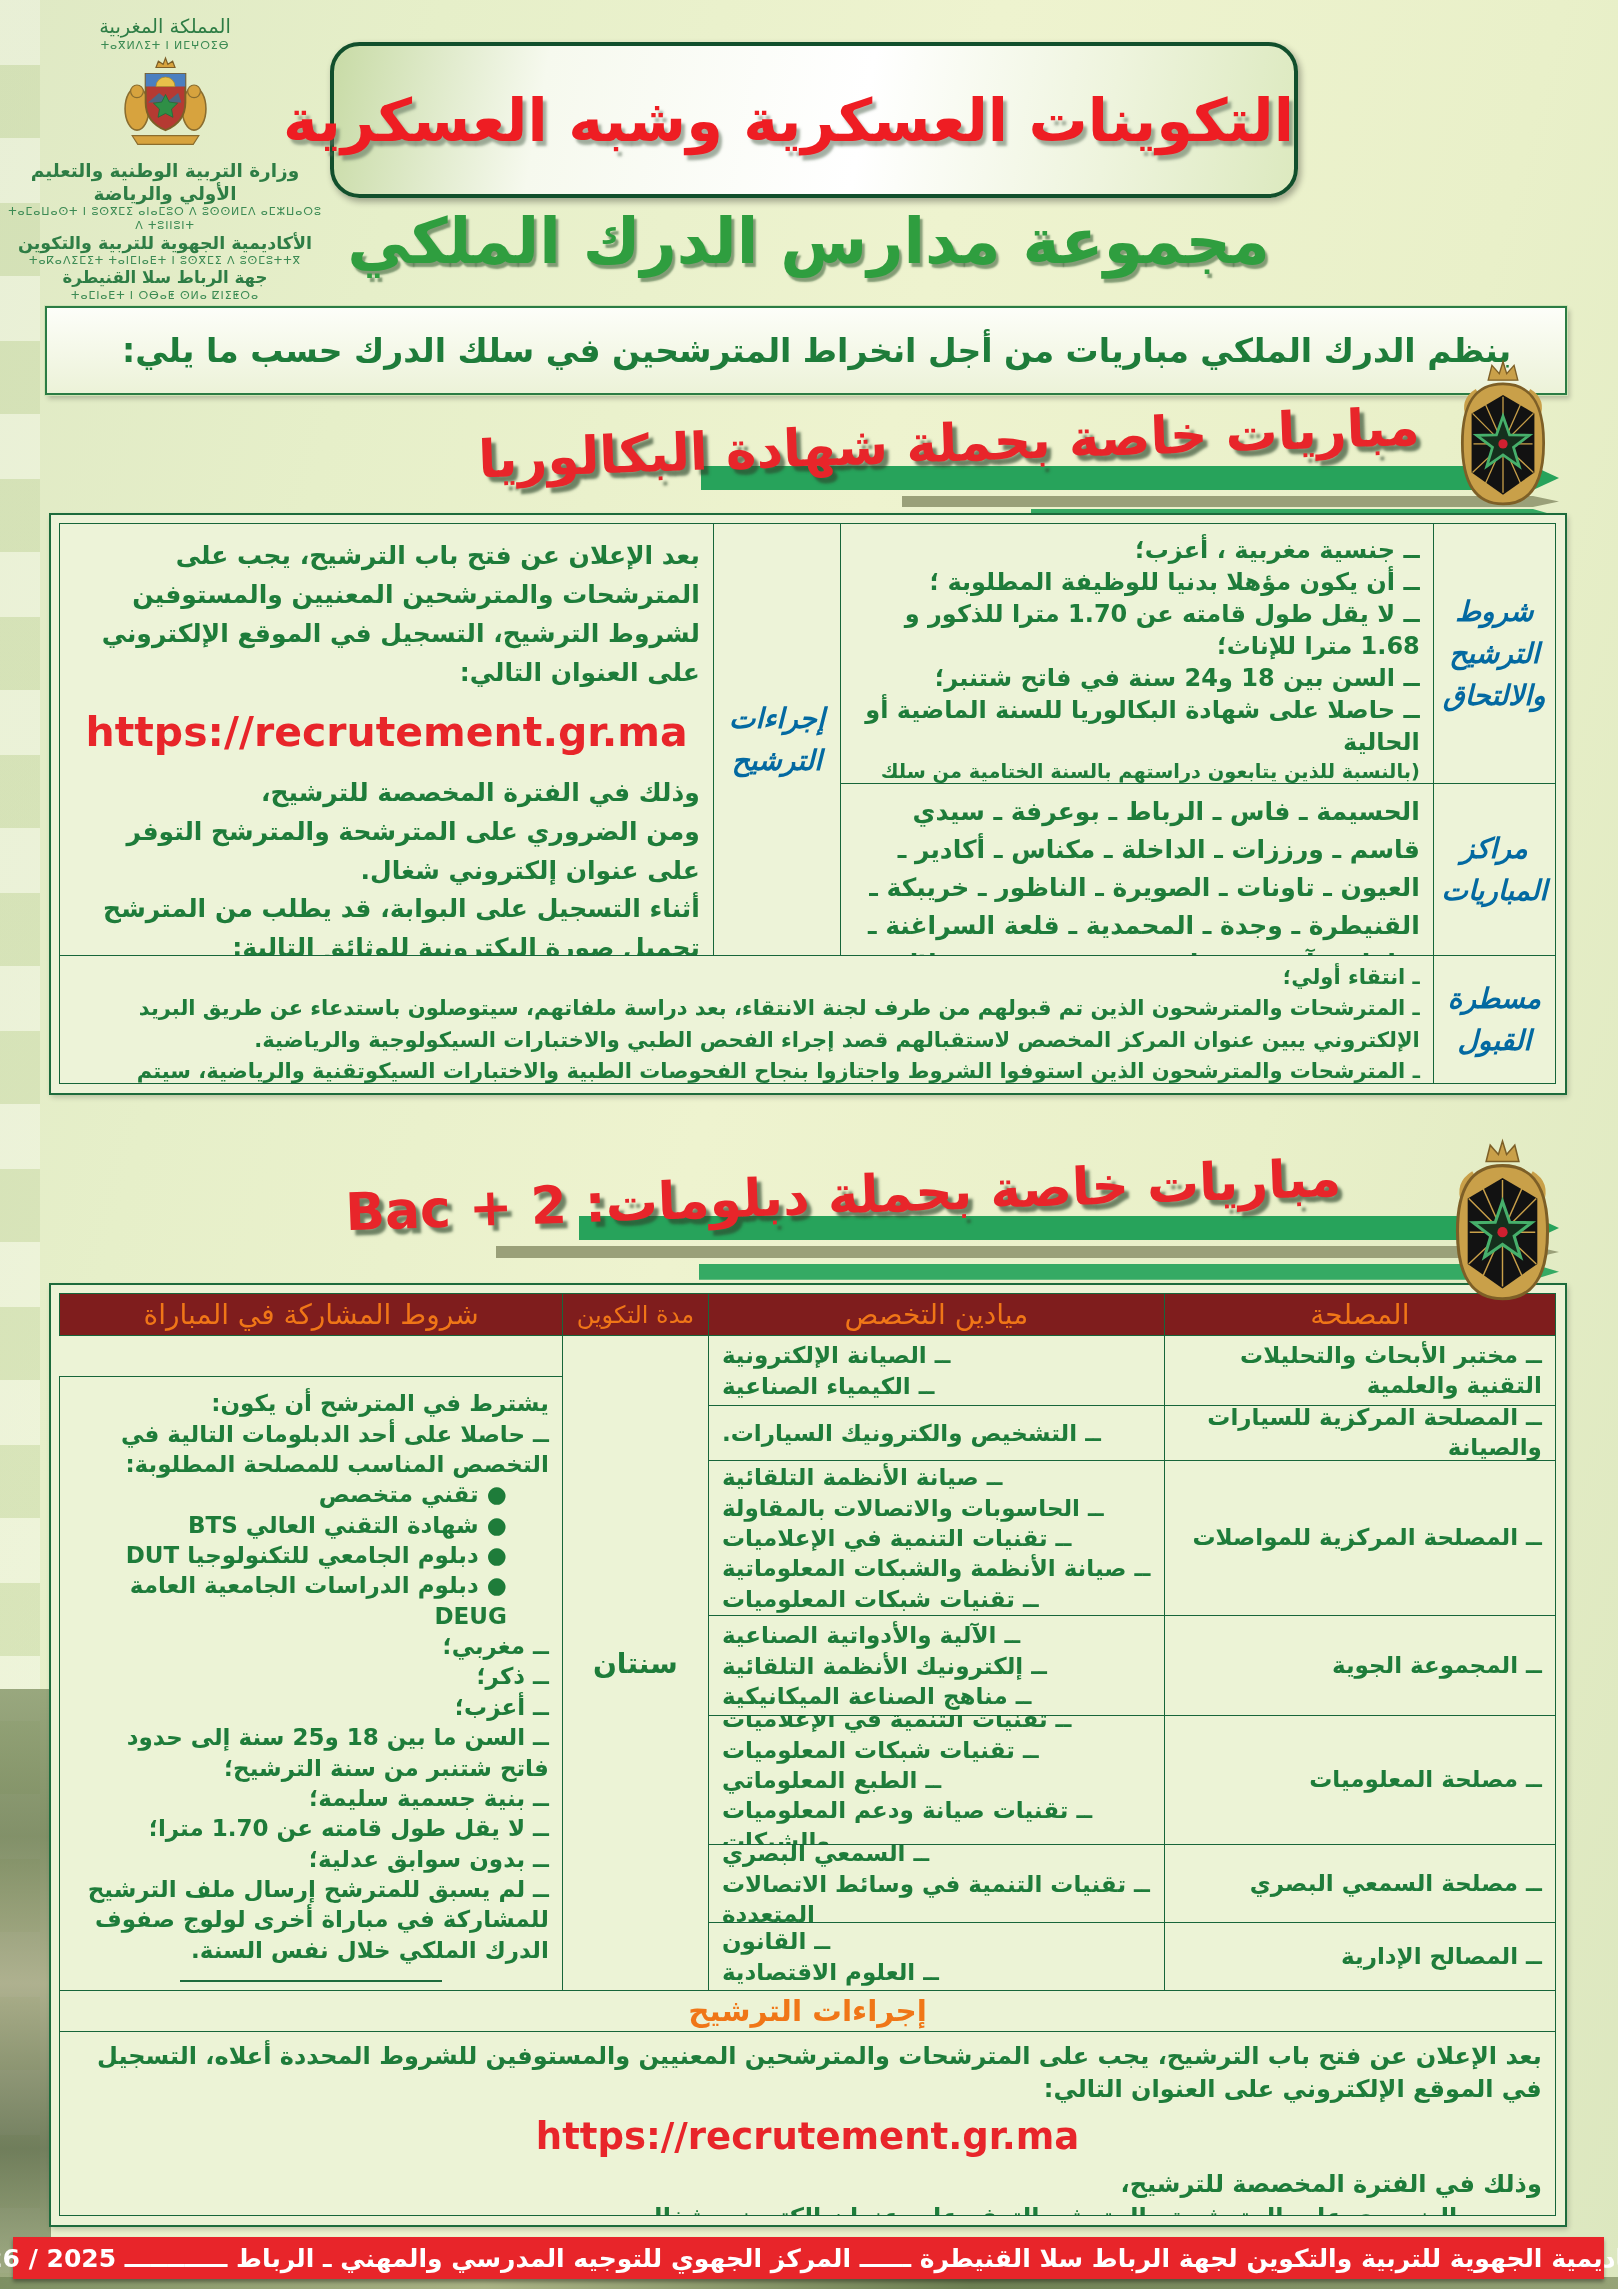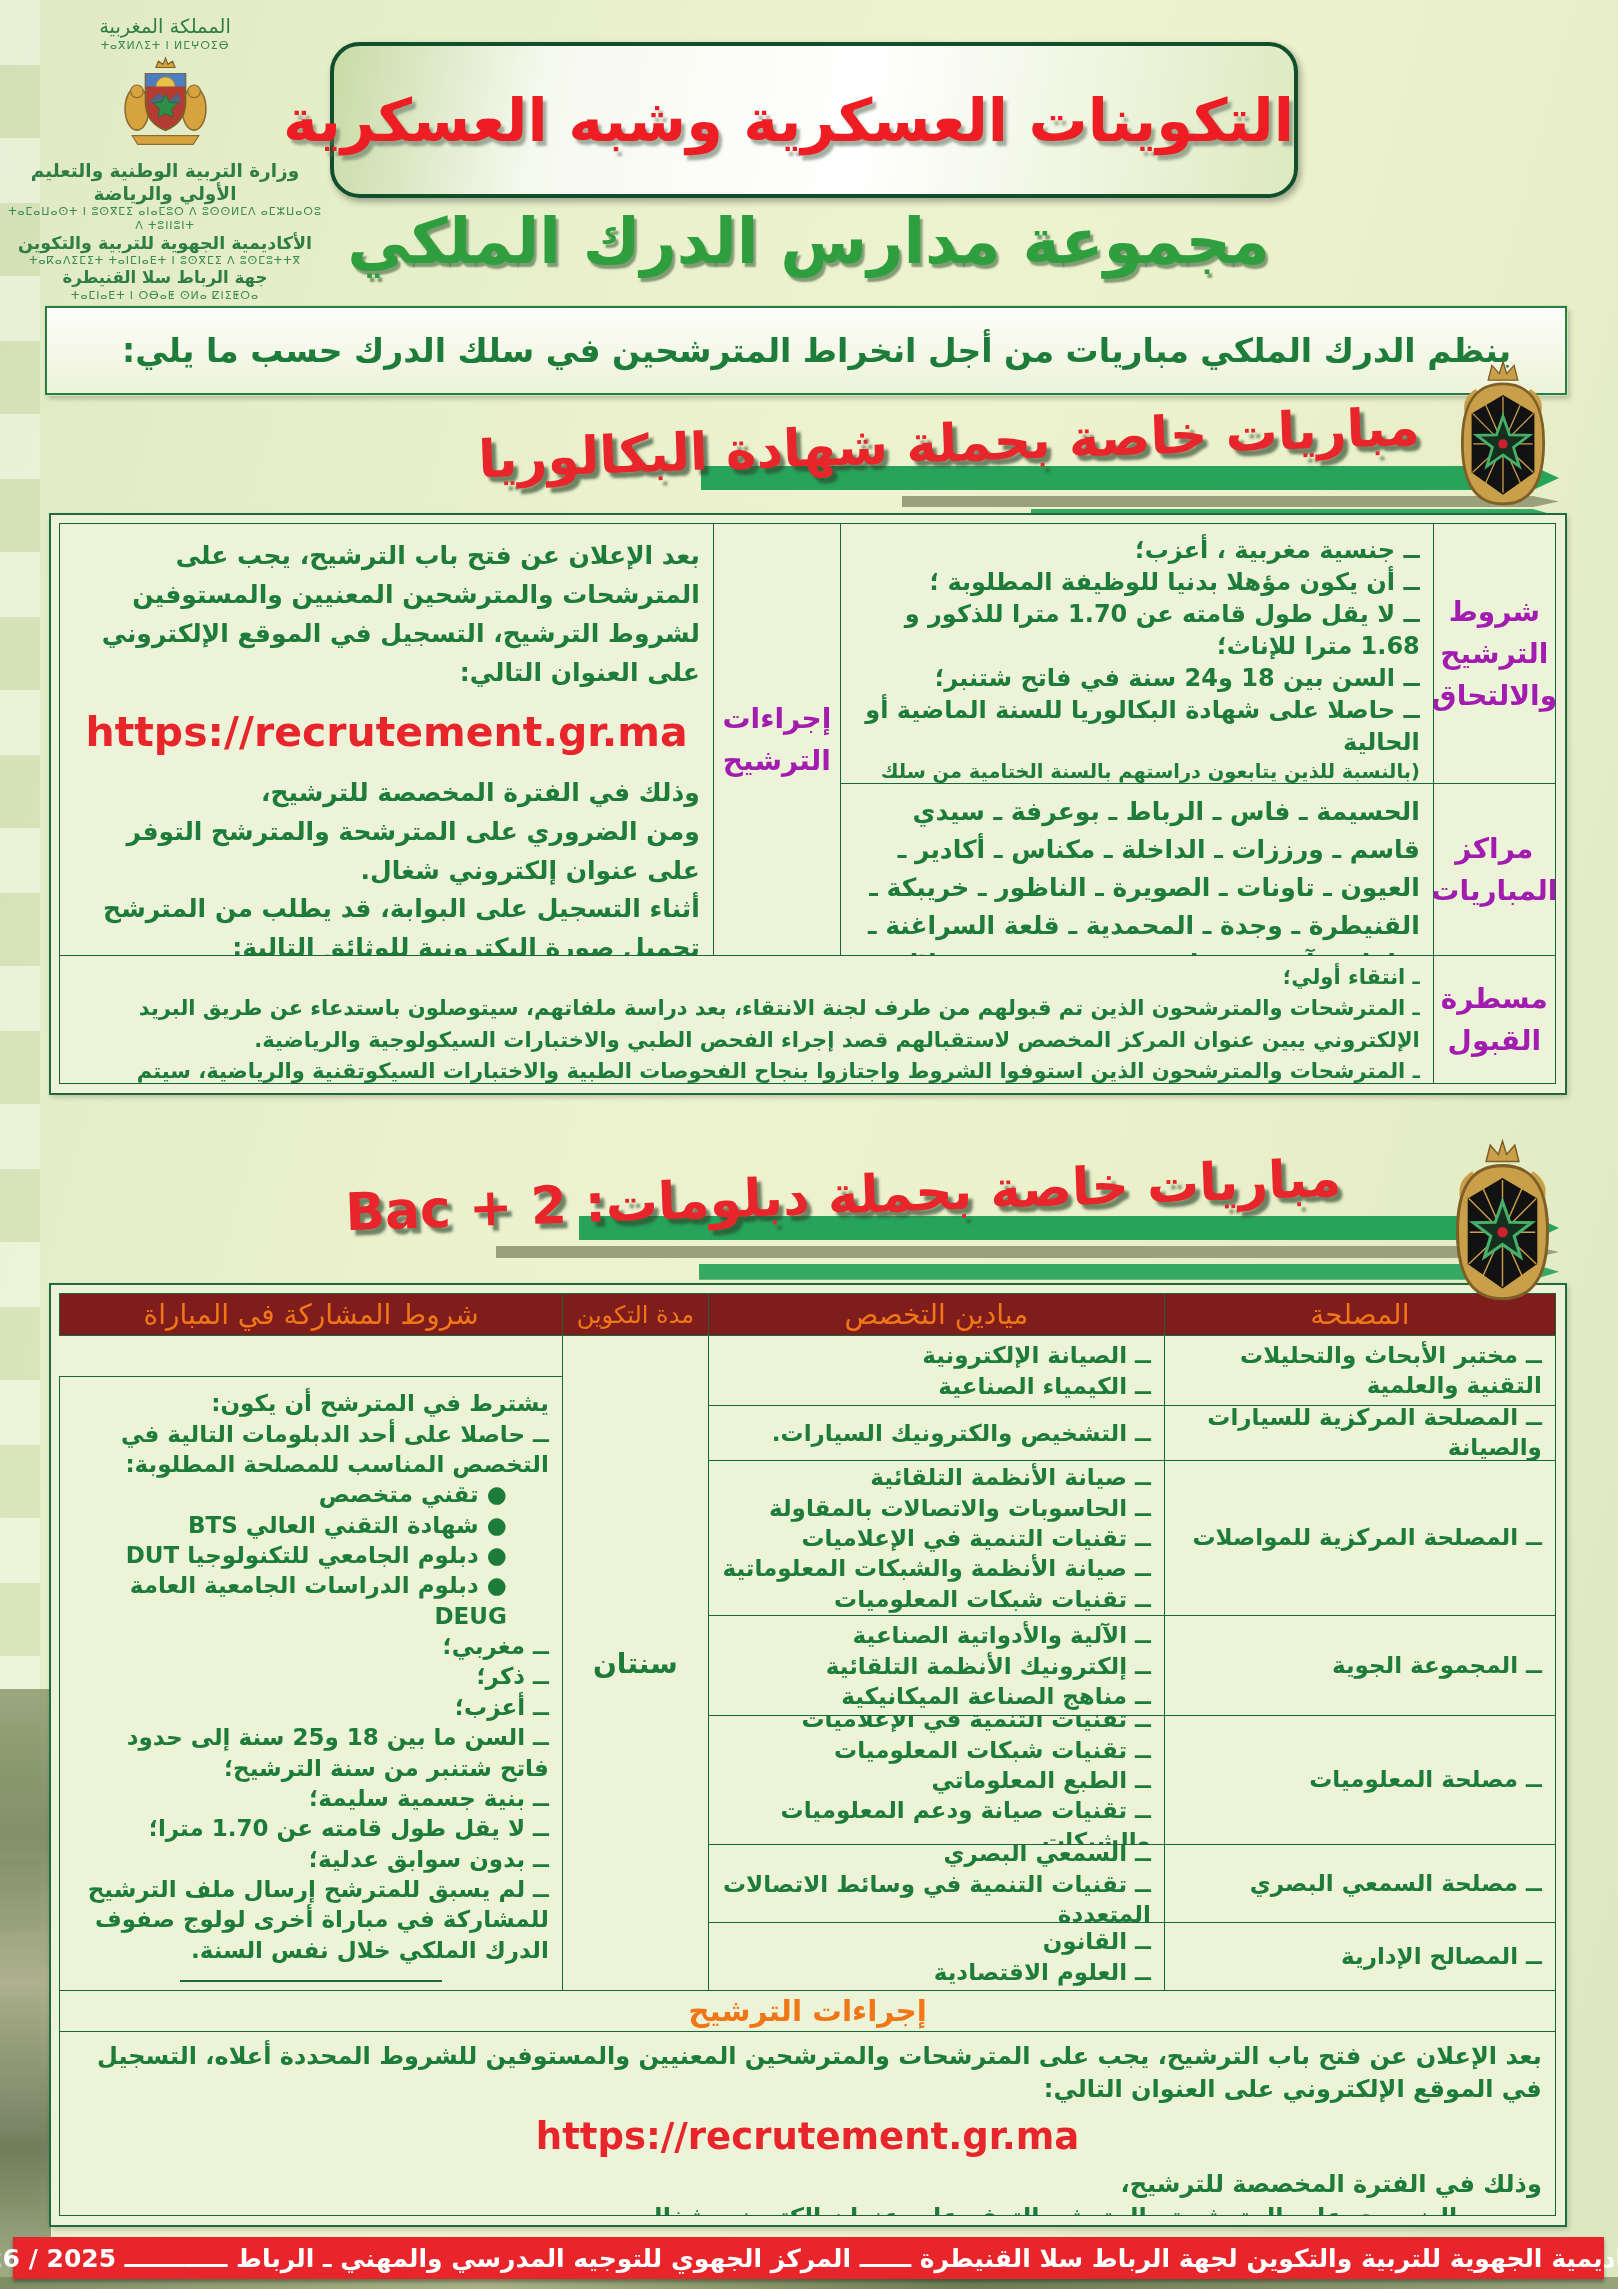--- a/index.html
+++ b/index.html
@@ -46,34 +46,34 @@
   .tbl{position:absolute;right:51px;width:1518px;border:2.8px solid #1d6b3c;background:#edf3d8;
         padding:9.2px;box-sizing:border-box;z-index:2;box-shadow:1.8px 2.8px 5.5px rgba(0,0,0,.2);overflow:hidden;}
   .t1{top:513px;height:582px;}
   .t2{top:1283px;height:944px;background:#ecf3d6;}
   .grid{display:grid;height:100%;}
   .t1-grid{grid-template-columns:122px 593px 127px 1fr;grid-template-rows:260px 172px 1fr;}
   .t2-grid{grid-template-columns:391px 456px 146px 1fr;
            grid-template-rows:42px 70px 55px 155px 100px 129px 78px 68px 41px 1fr;}
   .cell{border:1.8px solid #17653a;margin:-0.9px 0 0 -0.9px;padding:7.4px 13px;box-sizing:border-box;overflow:hidden;}
   .lbl{display:flex;align-items:center;justify-content:center;text-align:center;
-       color:#a21caf;font-weight:bold;font-size:28px;line-height:1.5;}
+       color:#0369a1;font-weight:bold;font-size:28px;line-height:1.5;font-style:italic;}
   .green-txt{color:#1e7c3a;font-weight:bold;}
   .cond{font-size:24px;line-height:1.33;text-align:right;padding-top:11px;}
   .cond .small{font-size:19.4px;}
   .centers{font-size:25px;line-height:1.52;text-align:right;padding-top:9.2px;}
   .proc{font-size:25px;line-height:1.55;text-align:right;padding-top:13px;}
   .proc .url,.big-url{direction:ltr;text-align:center;color:#e8252a;font-weight:bold;font-size:41px;margin:9.2px 0;}
   .mastara{font-size:21px;line-height:1.5;text-align:right;padding-top:5.5px;}
   .hdr{background:#7f1d1d;display:flex;align-items:center;justify-content:center;
        color:#f07617;font-weight:normal;font-size:28px;}
   .maslaha{font-size:23px;line-height:1.3;display:flex;align-items:center;justify-content:flex-start;
        text-align:right;color:#1e7c3a;font-weight:bold;}
   .mayadin{font-size:23px;line-height:1.32;display:flex;flex-direction:column;justify-content:center;
-       text-align:right;color:#1e7c3a;font-weight:bold;}
+       text-align:left;color:#1e7c3a;font-weight:bold;}
   .muda{display:flex;align-items:center;justify-content:center;font-size:28px;color:#1e7c3a;font-weight:bold;}
   .shurut2{font-size:23px;line-height:1.32;text-align:right;color:#1e7c3a;font-weight:bold;padding-top:11px;margin-top:40px;}
   .shurut2 .bullet{padding-right:42px;}
   .note-divider{border:none;border-top:2.8px solid #1d6b3c;width:55%;margin:14.8px auto 9.2px;}
   .note{font-size:19.4px;line-height:1.4;}
   .note .red{color:#e8252a;}
   .ij-hdr{display:flex;align-items:center;justify-content:center;color:#f07617;font-weight:bold;font-size:29.5px;}
   .block{font-size:24px;line-height:1.38;text-align:right;padding-top:7.4px;}
   .block .big-url{font-size:37px;margin:5.5px 0;}
   

